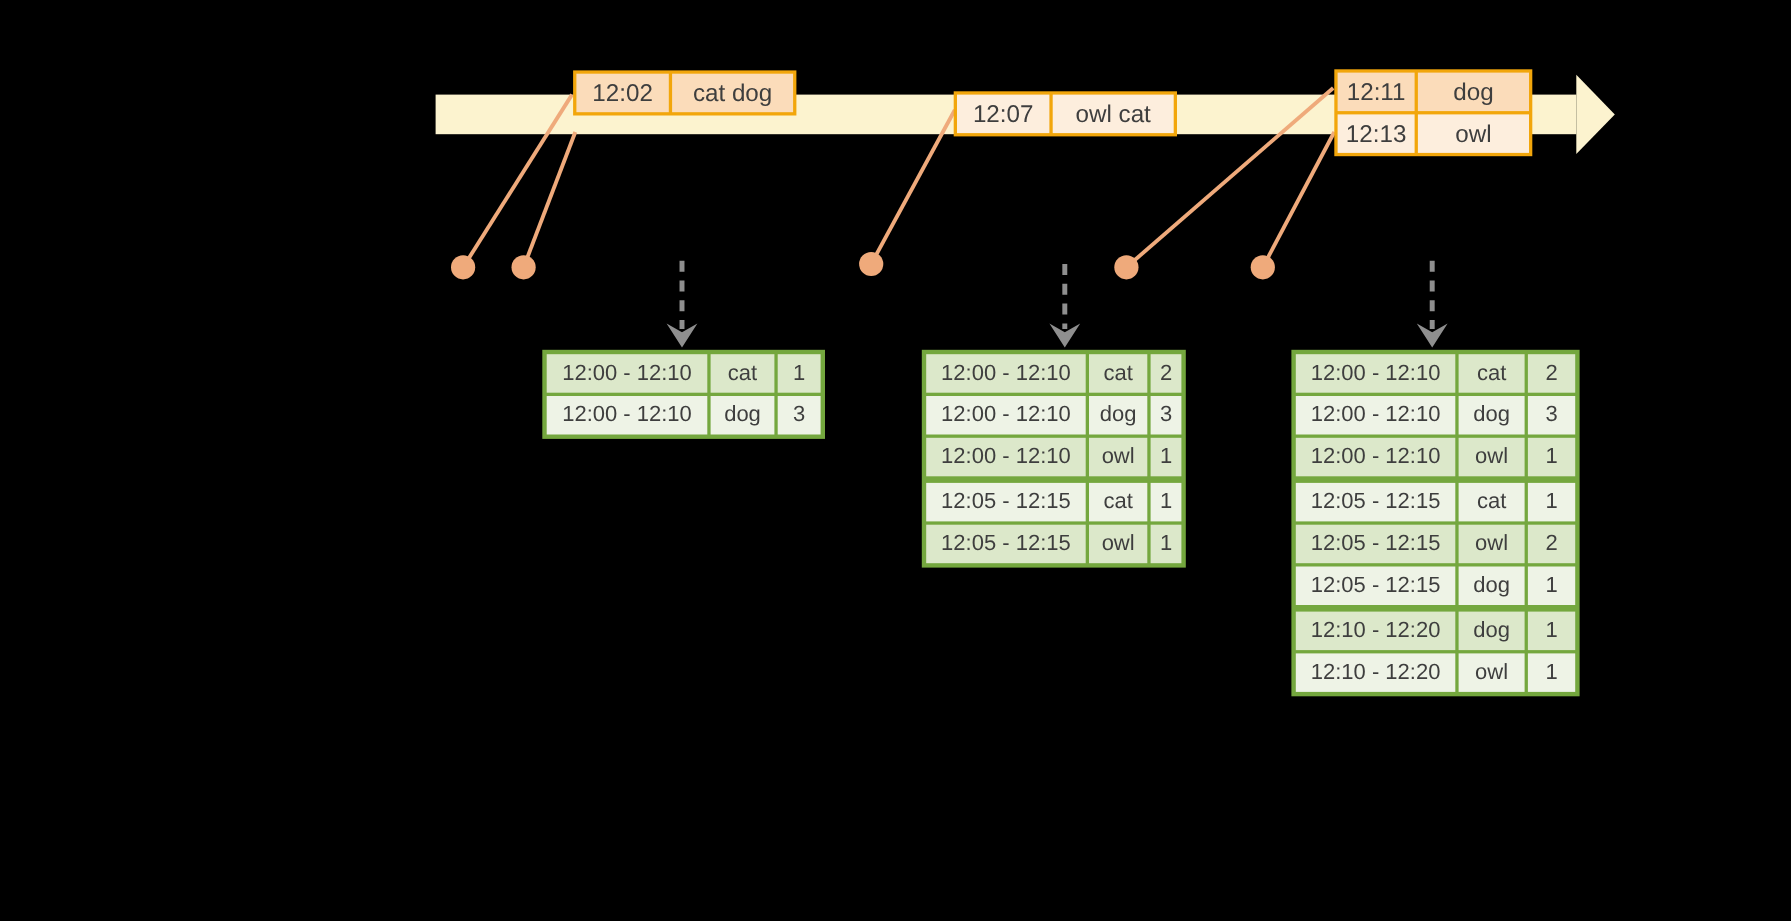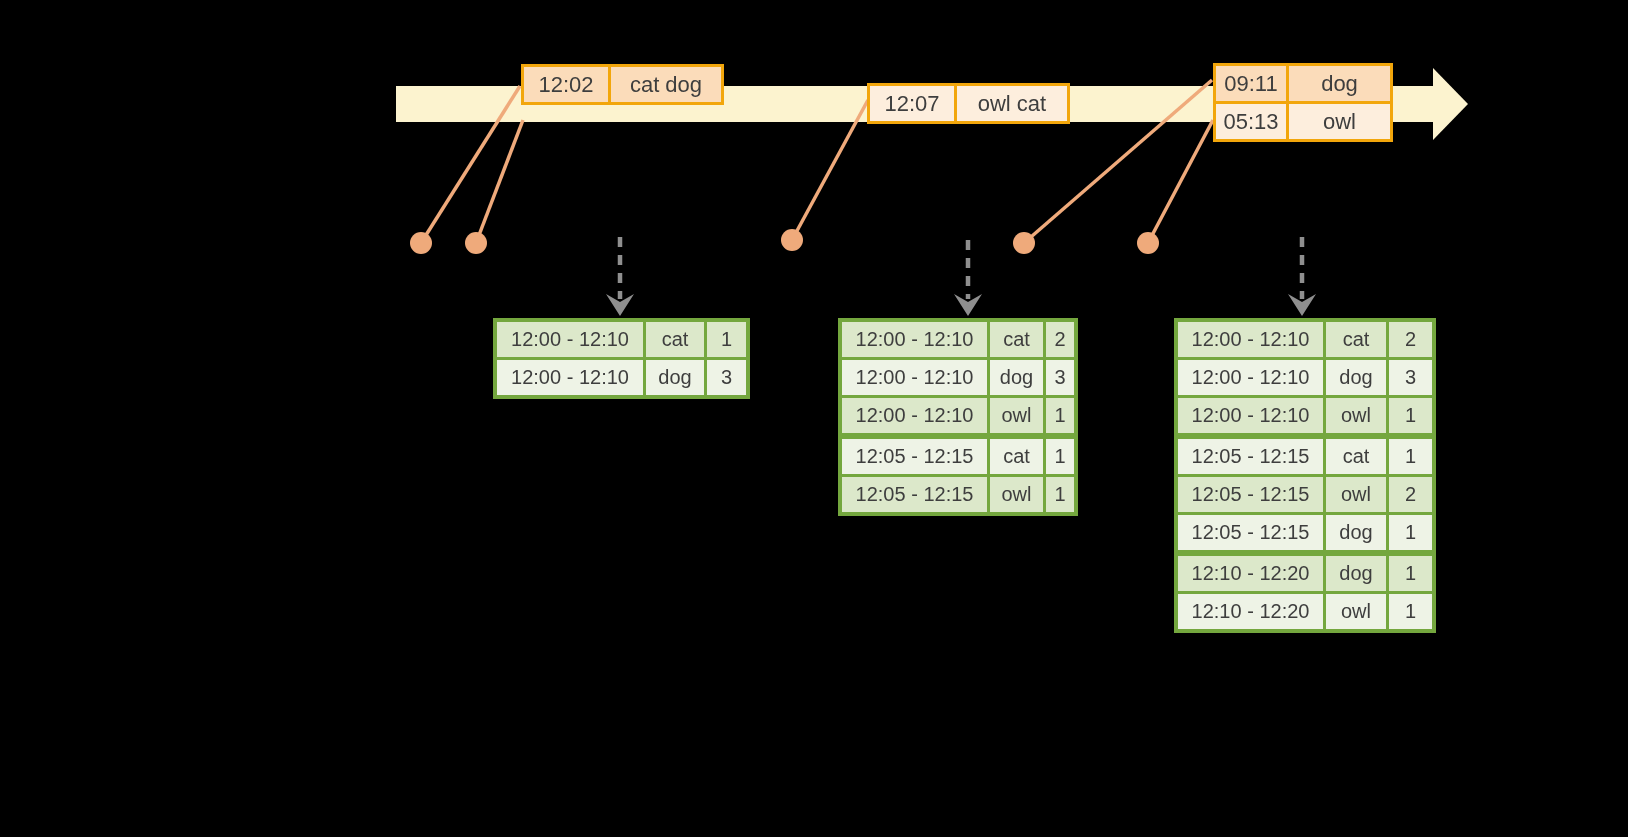--- a/index.html
+++ b/index.html
@@ -91,25 +91,25 @@
 
   <div id="event-table-2" class="dtable event-table start-light">
       <div class="trow">
         <div class="tcell c-time">12:07</div>
         <div class="tcell c-words">owl cat</div>
       </div>
     </div>
 
   <div id="event-table-3" class="dtable event-table">
       <div class="trow">
-        <div class="tcell c-time">09:11</div>
+        <div class="tcell c-time">12:11</div>
         <div class="tcell c-words">dog</div>
       </div>
       <div class="trow">
-        <div class="tcell c-time">05:13</div>
+        <div class="tcell c-time">12:13</div>
         <div class="tcell c-words">owl</div>
       </div>
     </div>
 
   <div id="result-table-1" class="dtable result-table">
       <div class="trow">
         <div class="tcell c-window">12:00 - 12:10</div>
         <div class="tcell c-word">cat</div>
         <div class="tcell c-count">1</div>
       </div>

